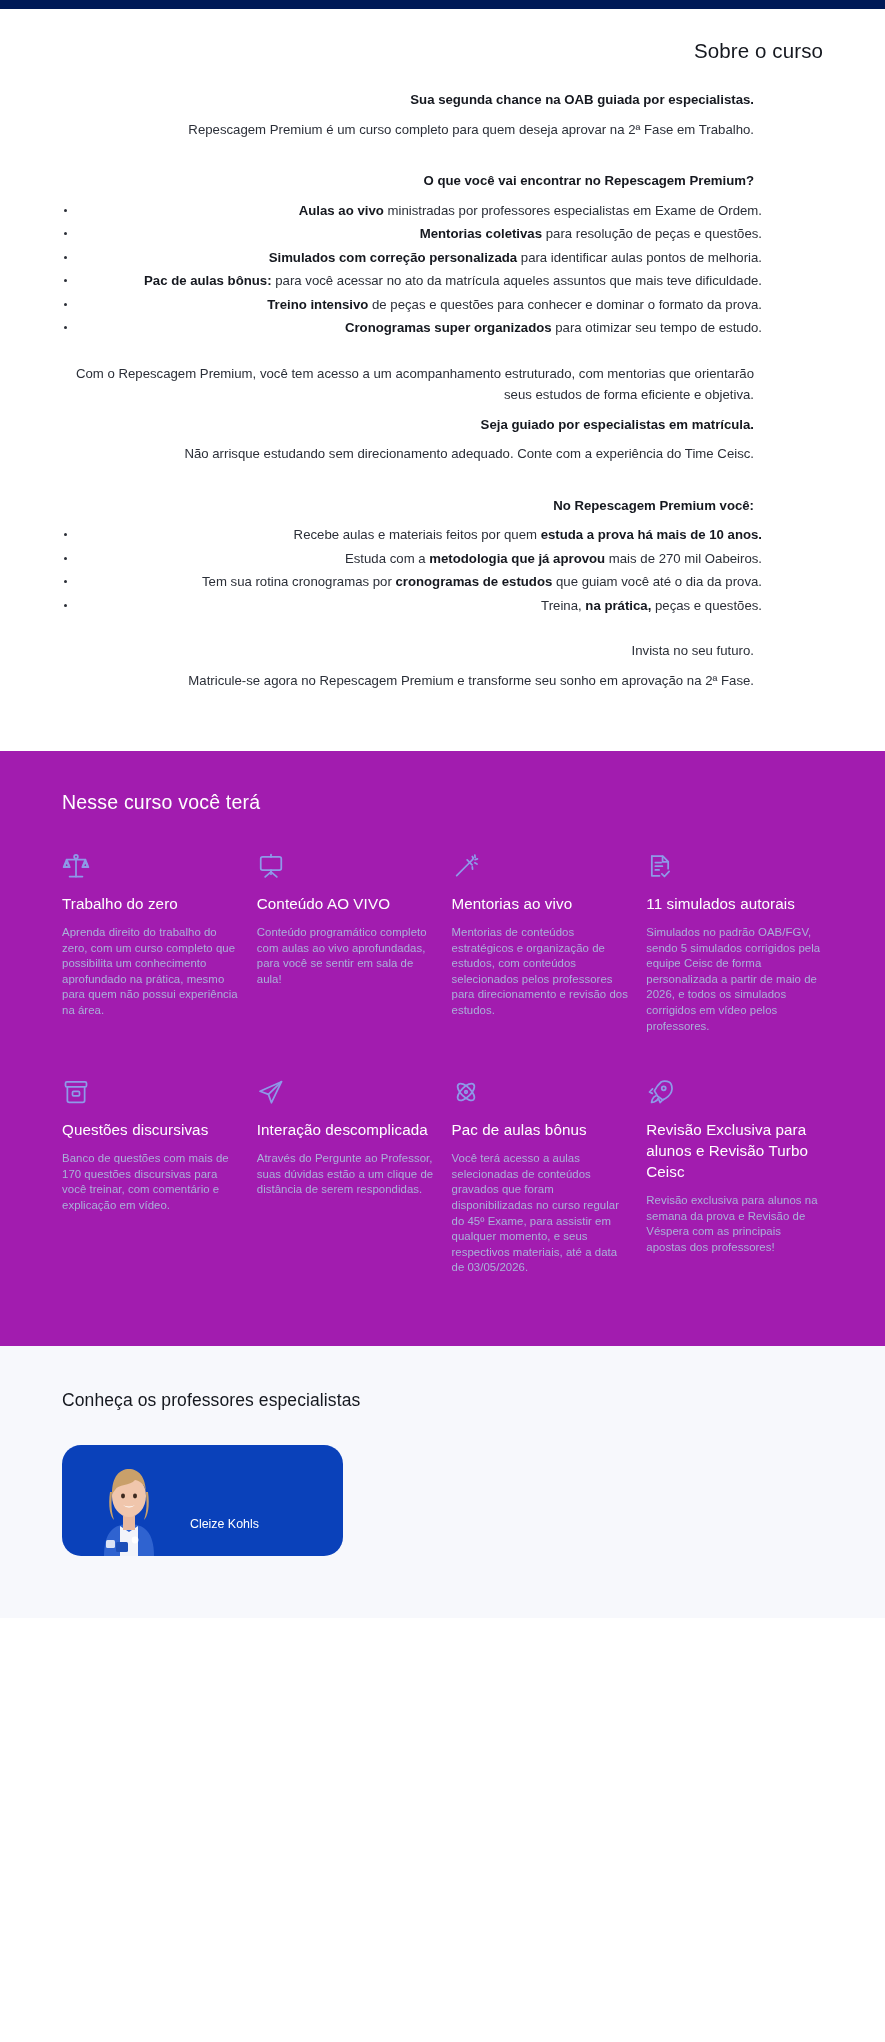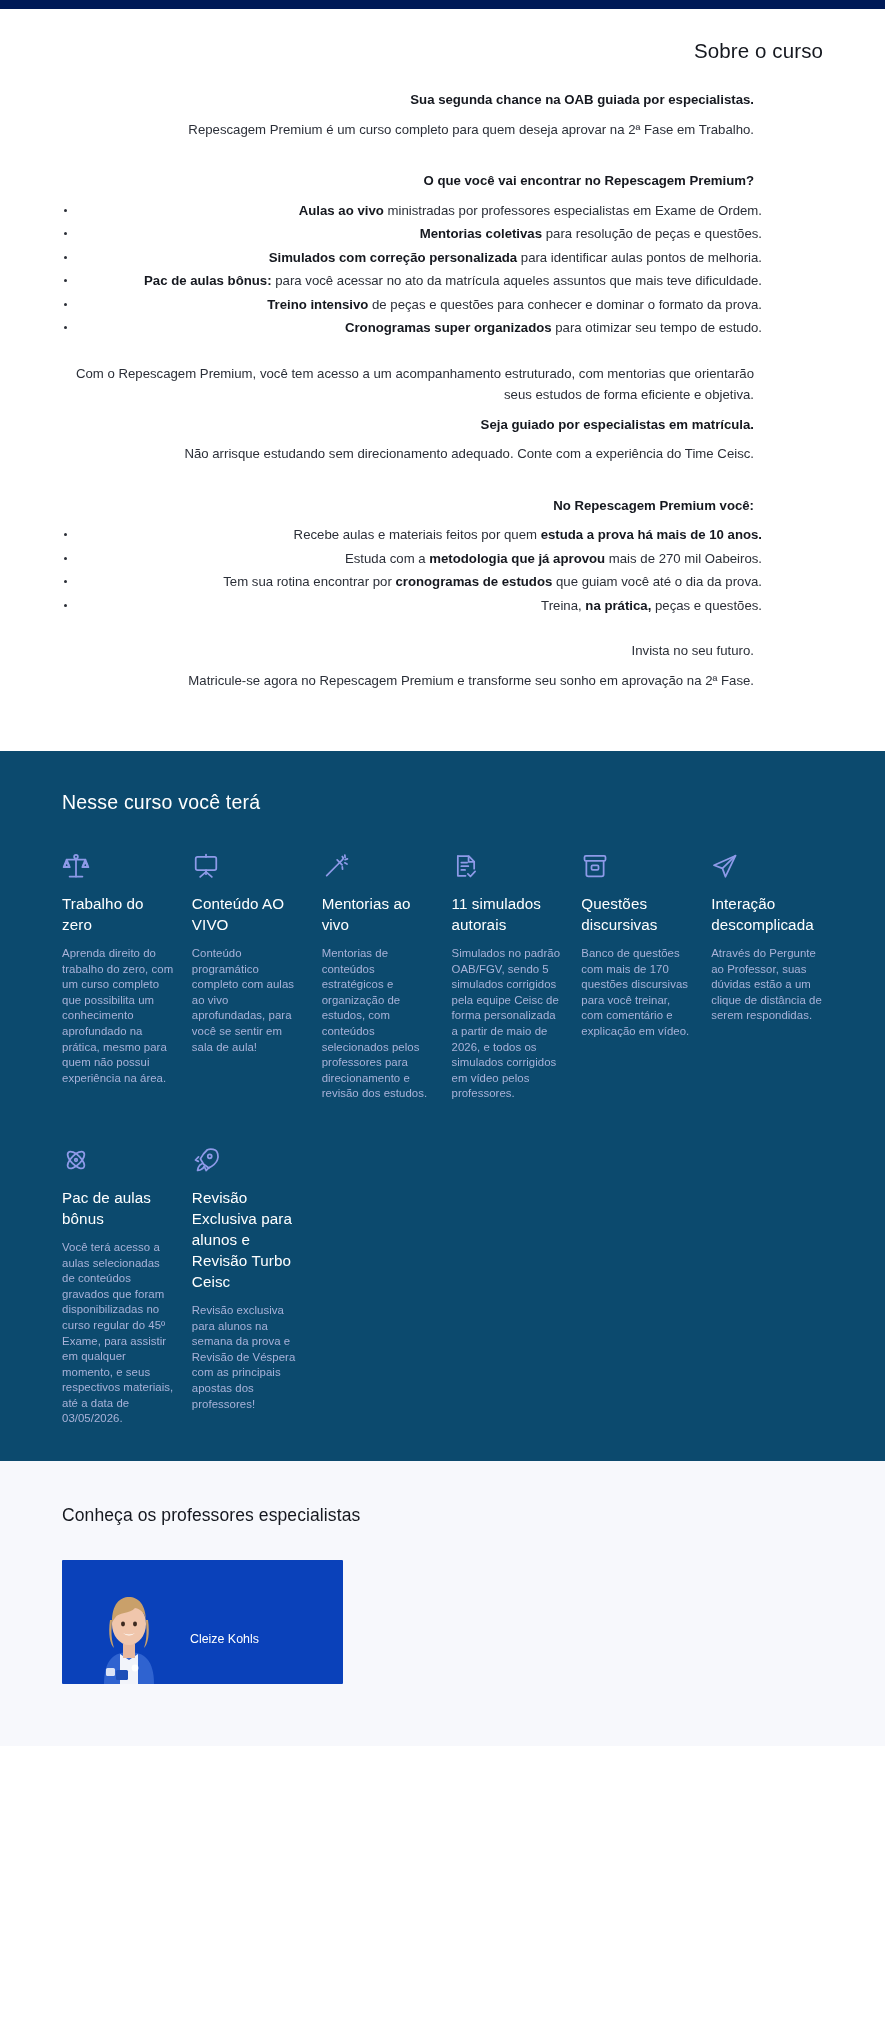--- a/index.html
+++ b/index.html
@@ -64,33 +64,33 @@
     width: 3.2px;
     height: 3.2px;
     border-radius: 50%;
     background: #2b2f38;
   }
   .about-body b { font-weight: 700; color: #15181f; }
   .strong-line { font-weight: 700; color: #15181f; }
 
   
   .features-section {
-    background: #0c4a6e;
-    padding: 40px 0 34px 0;
+    background: #a21caf;
+    padding: 40px 0 70px 0;
   }
   .features-title {
     font-size: 19.5px;
     font-weight: 500;
     color: #ffffff;
     letter-spacing: 0.2px;
     margin-bottom: 38px;
   }
   .feature-grid {
     display: grid;
-    grid-template-columns: repeat(6, 1fr);
+    grid-template-columns: repeat(4, 1fr);
     column-gap: 18px;
     row-gap: 44px;
   }
   .feature-card { width: 100%; }
   .feature-icon {
     height: 30px;
     margin-bottom: 11px;
     display: block;
     color: #8e9ae8;
   }
@@ -117,23 +117,23 @@
   }
   .teachers-title {
     font-size: 17.5px;
     font-weight: 400;
     color: #15181f;
     margin-bottom: 34px;
     letter-spacing: 0.1px;
   }
   .teacher-card {
     width: 281px;
-    height: 124px;
+    height: 111px;
     background: #0a41ba;
-    border-radius: 1px;
+    border-radius: 19px;
     position: relative;
     overflow: hidden;
     display: flex;
     align-items: center;
   }
   .teacher-photo {
     position: absolute;
     left: 28px;
     bottom: 0;
     width: 78px;
@@ -178,21 +178,21 @@
       <p>Com o Repescagem Premium, você tem acesso a um acompanhamento estruturado, com mentorias que orientarão seus estudos de forma eficiente e objetiva.</p>
       <p class="strong-line">Seja guiado por especialistas em matrícula.</p>
       <p>Não arrisque estudando sem direcionamento adequado. Conte com a experiência do Time Ceisc.</p>
 
       <div class="gap"></div>
 
       <p class="strong-line">No Repescagem Premium você:</p>
       <ul id="you-bullets">
           <li><span>Recebe aulas e materiais feitos por quem </span><b>estuda a prova há mais de 10 anos.</b><span></span></li>
           <li><span>Estuda com a </span><b>metodologia que já aprovou</b><span> mais de 270 mil Oabeiros.</span></li>
-          <li><span>Tem sua rotina encontrar por </span><b>cronogramas de estudos</b><span> que guiam você até o dia da prova.</span></li>
+          <li><span>Tem sua rotina cronogramas por </span><b>cronogramas de estudos</b><span> que guiam você até o dia da prova.</span></li>
           <li><span>Treina, </span><b>na prática,</b><span> peças e questões.</span></li>
         </ul>
 
       <div class="gap"></div>
 
       <p>Invista no seu futuro.</p>
       <p>Matricule-se agora no Repescagem Premium e transforme seu sonho em aprovação na 2ª Fase.</p>
     </div>
   </div>
 </section>

